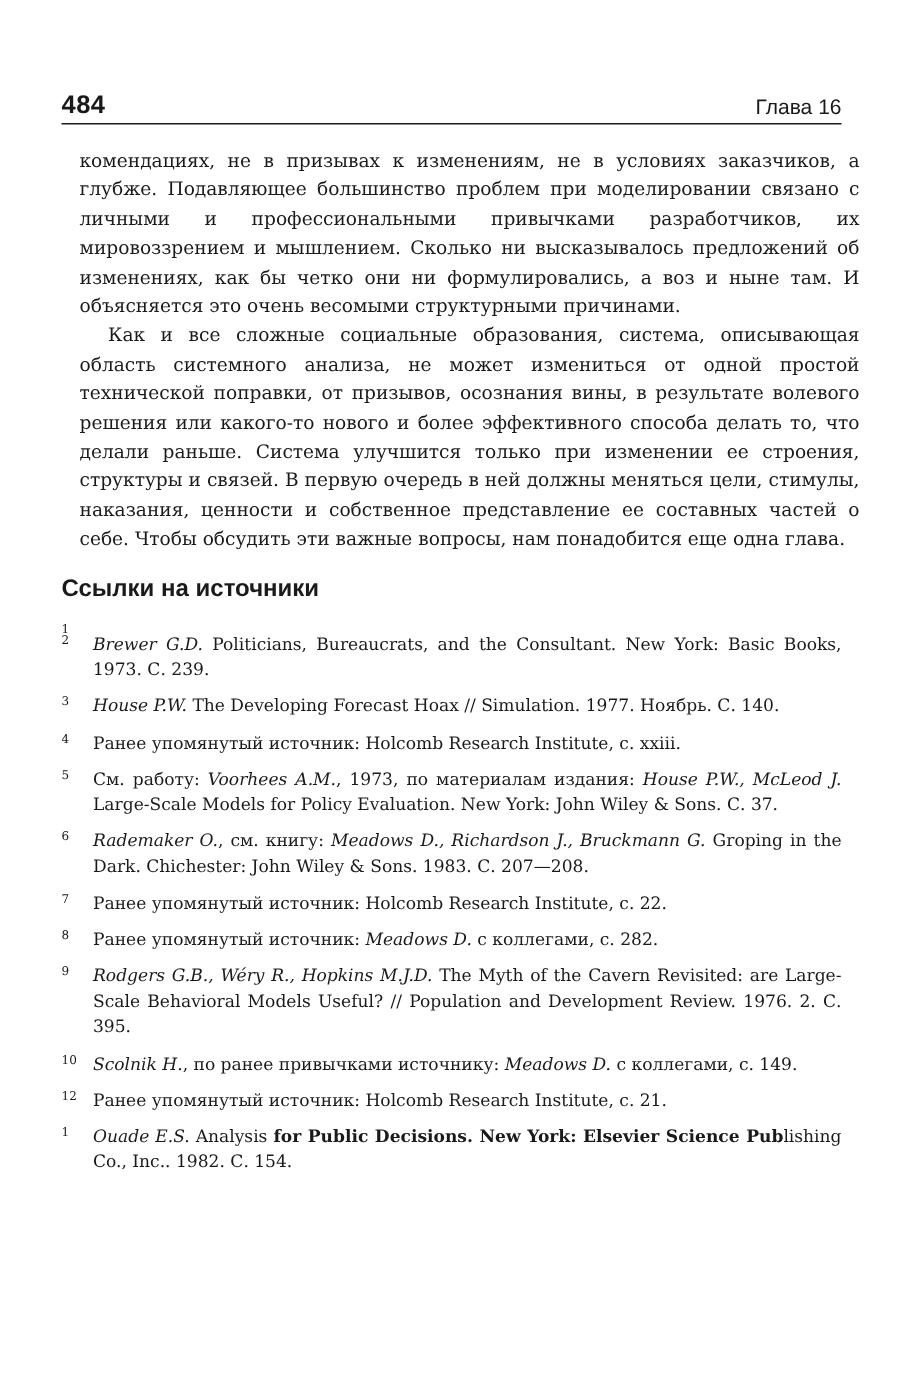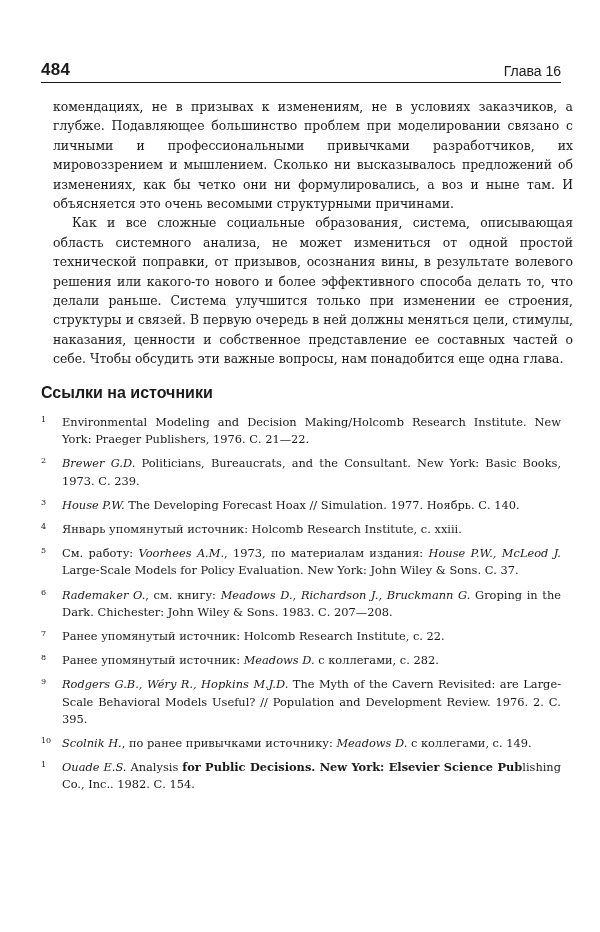--- a/index.html
+++ b/index.html
@@ -108,26 +108,27 @@
   </div>
 
   <div class="body-text">
     <p>комендациях, не в призывах к изменениям, не в условиях заказчиков, а глубже. Подавляющее большинство проблем при моделировании связано с личными и профессиональными привычками разработчиков, их мировоззрением и мышлением. Сколько ни высказывалось предложений об изменениях, как бы четко они ни формулировались, а воз и ныне там. И объясняется это очень весомыми структурными причинами.</p>
     <p class="indent">Как и все сложные социальные образования, система, описывающая область системного анализа, не может измениться от одной простой технической поправки, от призывов, осознания вины, в результате волевого решения или какого-то нового и более эффективного способа делать то, что делали раньше. Система улучшится только при изменении ее строения, структуры и связей. В первую очередь в ней должны меняться цели, стимулы, наказания, ценности и собственное представление ее составных частей о себе. Чтобы обсудить эти важные вопросы, нам понадобится еще одна глава.</p>
   </div>
 
   <h2 class="section-heading">Ссылки на источники</h2>
 
   <ol class="refs" id="refs-list">
-      <li class="ref"><span class="ref-num">1</span><span>Environmental Modeling and Decision Making/Holcomb Research Institute. New York: Praeger Publishers, 1976. С. 21—22.</span></li>
+      <li class="ref"><span class="ref-num">1</span></li>
       <li class="ref"><span class="ref-num">2</span><i>Brewer G.D.</i><span> Politicians, Bureaucrats, and the Consultant. New York: Basic Books, 1973. С. 239.</span></li>
       <li class="ref"><span class="ref-num">3</span><i>House P.W.</i><span> The Developing Forecast Hoax // Simulation. 1977. Ноябрь. С. 140.</span></li>
-      <li class="ref"><span class="ref-num">4</span><span>Январь упомянутый источник: Holcomb Research Institute, с. xxiii.</span></li>
+      <li class="ref"><span class="ref-num">4</span><span>Ранее упомянутый источник: Holcomb Research Institute, с. xxiii.</span></li>
       <li class="ref"><span class="ref-num">5</span><span>См. работу: </span><i>Voorhees A.M.</i><span>, 1973, по материалам издания: </span><i>House P.W., McLeod J.</i><span> Large-Scale Models for Policy Evaluation. New York: John Wiley &amp; Sons. С. 37.</span></li>
       <li class="ref"><span class="ref-num">6</span><i>Rademaker O.</i><span>, см. книгу: </span><i>Meadows D., Richardson J., Bruckmann G.</i><span> Groping in the Dark. Chichester: John Wiley &amp; Sons. 1983. С. 207—208.</span></li>
       <li class="ref"><span class="ref-num">7</span><span>Ранее упомянутый источник: Holcomb Research Institute, с. 22.</span></li>
       <li class="ref"><span class="ref-num">8</span><span>Ранее упомянутый источник: </span><i>Meadows D.</i><span> с коллегами, с. 282.</span></li>
       <li class="ref"><span class="ref-num">9</span><i>Rodgers G.B., Wéry R., Hopkins M.J.D.</i><span> The Myth of the Cavern Revisited: are Large-Scale Behavioral Models Useful? // Population and Development Review. 1976. 2. С. 395.</span></li>
       <li class="ref"><span class="ref-num">10</span><i>Scolnik H.</i><span>, по ранее привычками источнику: </span><i>Meadows D.</i><span> с коллегами, с. 149.</span></li>
+      <li class="ref"><span class="ref-num">12</span><span>Ранее упомянутый источник: Holcomb Research Institute, с. 21.</span></li>
       <li class="ref"><span class="ref-num">1</span><i>Ouade E.S.</i><span> Analysis </span><b>for Public Decisions. New York: Elsevier Science Pub</b><span>lishing Co., Inc.. 1982. С. 154.</span></li>
     </ol>
 
 </div>
 
 </body></html>

